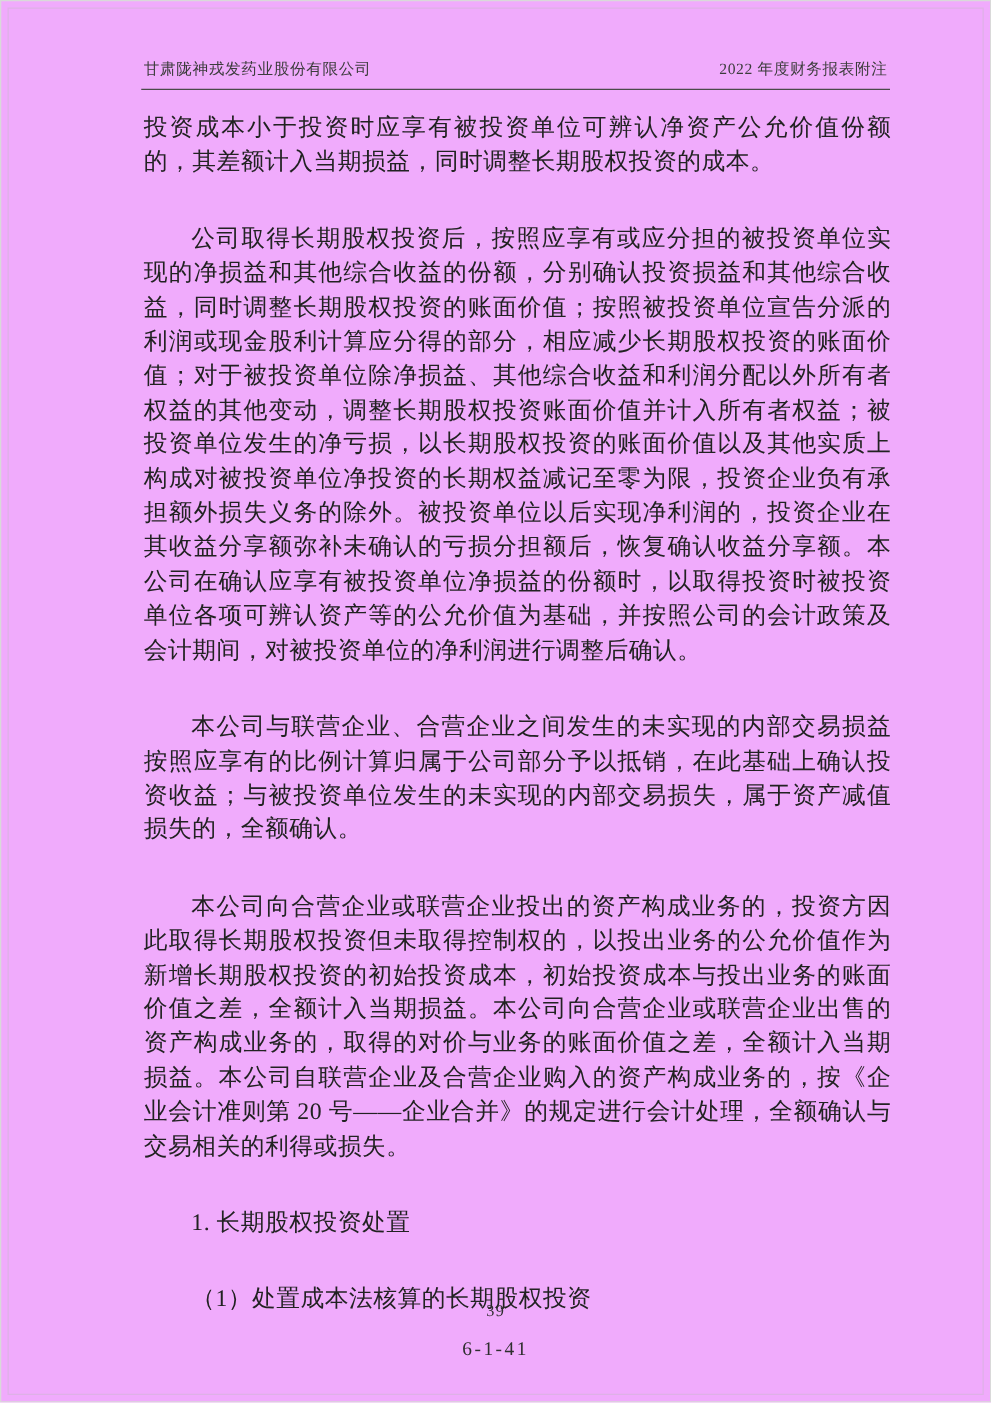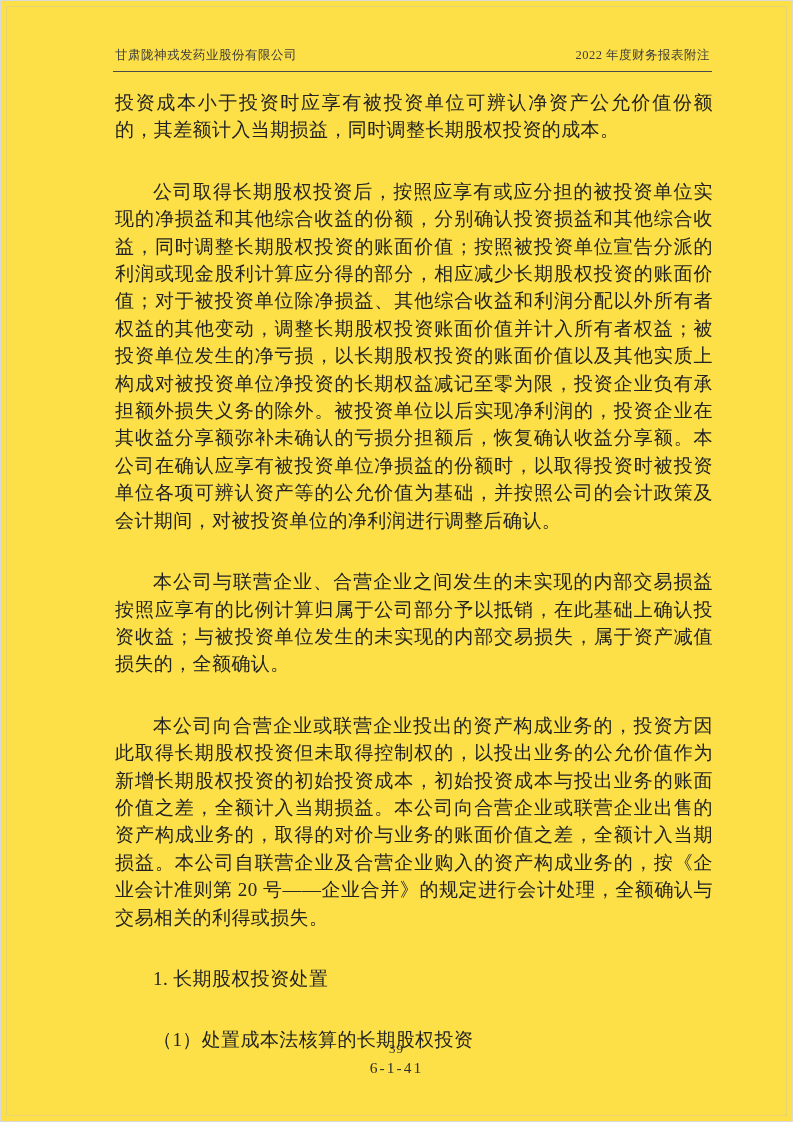--- a/index.html
+++ b/index.html
@@ -6,21 +6,21 @@
     margin: 0;
     padding: 0;
     background: #ffffff;
     font-family: "Liberation Serif", "DejaVu Serif", serif;
   }
   .page {
     position: relative;
     width: 793px;
     height: 1122px;
     margin: 0 auto;
-    background: #fde047;
+    background: #f0abfc;
     box-sizing: border-box;
     border: 1px solid #d9d9d9;
     overflow: hidden;
   }
   
   .page::before {
     content: "";
     position: absolute;
     top: 5px; left: 5px; right: 5px; bottom: 5px;
     border: 1px solid rgba(190,190,190,0.35);
@@ -69,21 +69,21 @@
     right: 0;
     top: 1040px;
     text-align: center;
     color: #2e2e2e;
   }
   .footer .page-number {
     font-size: 13px;
     letter-spacing: 1px;
   }
   .footer .doc-code {
-    margin-top: 2px;
+    margin-top: 14px;
     font-size: 15.5px;
     letter-spacing: 2px;
   }
 </style>
 </head>
 <body>
 
 <div class="page">
 
   <div class="header">

